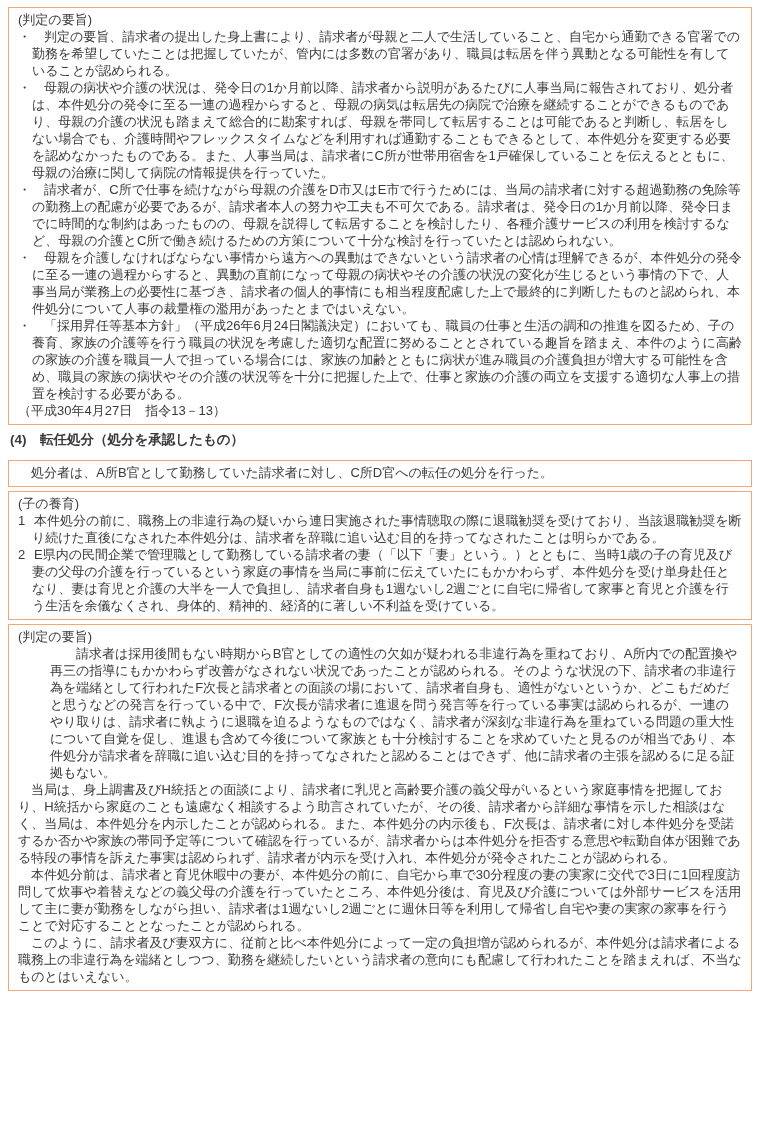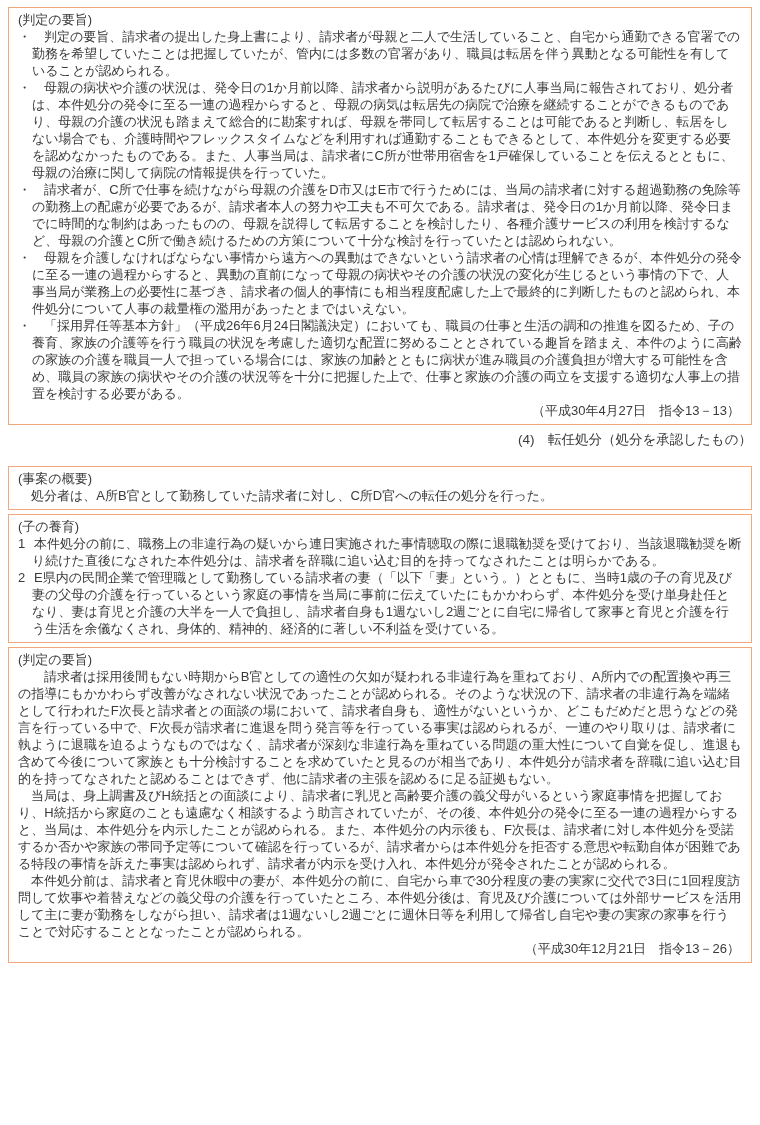--- a/index.html
+++ b/index.html
@@ -37,32 +37,30 @@
   }
   .hang .marker{
     display:inline-block;
     width:26px;
     margin-left:-14px;
   }
   .hang .marker.num{
     width:16px;
   }
   .ind1{text-indent:13px;}
-  .ind2{text-indent:26px;}
+  .ind2{text-indent:26px;margin-left:32px;}
   .date-line{
-    text-align:right;
     padding-right:2px;
     line-height:17px;
   }
   .sec4-heading{
-    margin:6px 0 18px 2px;
+    margin:6px 0 12px 2px;
     font-size:13.5px;
-    font-weight:normal;
+    font-weight:bold;
     line-height:17px;
-    text-align:right;
   }
   .box + .box{margin-top:4px;}
   .sub-title{line-height:17px;}
 </style>
 </head>
 <body>
 
 <div class="page">
 
   <section class="box">
@@ -71,34 +69,33 @@
     <p class="hang"><span class="marker">・</span><span>母親の病状や介護の状況は、発令日の1か月前以降、請求者から説明があるたびに人事当局に報告されており、処分者は、本件処分の発令に至る一連の過程からすると、母親の病気は転居先の病院で治療を継続することができるものであり、母親の介護の状況も踏まえて総合的に勘案すれば、母親を帯同して転居することは可能であると判断し、転居をしない場合でも、介護時間やフレックスタイムなどを利用すれば通勤することもできるとして、本件処分を変更する必要を認めなかったものである。また、人事当局は、請求者にC所が世帯用宿舎を1戸確保していることを伝えるとともに、母親の治療に関して病院の情報提供を行っていた。</span></p>
     <p class="hang"><span class="marker">・</span><span>請求者が、C所で仕事を続けながら母親の介護をD市又はE市で行うためには、当局の請求者に対する超過勤務の免除等の勤務上の配慮が必要であるが、請求者本人の努力や工夫も不可欠である。請求者は、発令日の1か月前以降、発令日までに時間的な制約はあったものの、母親を説得して転居することを検討したり、各種介護サービスの利用を検討するなど、母親の介護とC所で働き続けるための方策について十分な検討を行っていたとは認められない。</span></p>
     <p class="hang"><span class="marker">・</span><span>母親を介護しなければならない事情から遠方への異動はできないという請求者の心情は理解できるが、本件処分の発令に至る一連の過程からすると、異動の直前になって母親の病状やその介護の状況の変化が生じるという事情の下で、人事当局が業務上の必要性に基づき、請求者の個人的事情にも相当程度配慮した上で最終的に判断したものと認められ、本件処分について人事の裁量権の濫用があったとまではいえない。</span></p>
     <p class="hang"><span class="marker">・</span><span>「採用昇任等基本方針」（平成26年6月24日閣議決定）においても、職員の仕事と生活の調和の推進を図るため、子の養育、家族の介護等を行う職員の状況を考慮した適切な配置に努めることとされている趣旨を踏まえ、本件のように高齢の家族の介護を職員一人で担っている場合には、家族の加齢とともに病状が進み職員の介護負担が増大する可能性を含め、職員の家族の病状やその介護の状況等を十分に把握した上で、仕事と家族の介護の両立を支援する適切な人事上の措置を検討する必要がある。</span></p>
     <div class="date-line">（平成30年4月27日　指令13－13）</div>
   </section>
 
   <h2 class="sec4-heading">(4)　転任処分（処分を承認したもの）</h2>
 
   <section class="box">
-    <div class="box-heading">(事案の概要)</div>
     <p class="ind1">処分者は、A所B官として勤務していた請求者に対し、C所D官への転任の処分を行った。</p>
   </section>
 
   <section class="box">
     <div class="box-heading">(子の養育)</div>
     <p class="hang"><span class="marker num">1</span><span>本件処分の前に、職務上の非違行為の疑いから連日実施された事情聴取の際に退職勧奨を受けており、当該退職勧奨を断り続けた直後になされた本件処分は、請求者を辞職に追い込む目的を持ってなされたことは明らかである。</span></p>
     <p class="hang"><span class="marker num">2</span><span>E県内の民間企業で管理職として勤務している請求者の妻（「以下「妻」という。）とともに、当時1歳の子の育児及び妻の父母の介護を行っているという家庭の事情を当局に事前に伝えていたにもかかわらず、本件処分を受け単身赴任となり、妻は育児と介護の大半を一人で負担し、請求者自身も1週ないし2週ごとに自宅に帰省して家事と育児と介護を行う生活を余儀なくされ、身体的、精神的、経済的に著しい不利益を受けている。</span></p>
   </section>
 
   <section class="box">
     <div class="box-heading">(判定の要旨)</div>
 
     <p class="ind2">請求者は採用後間もない時期からB官としての適性の欠如が疑われる非違行為を重ねており、A所内での配置換や再三の指導にもかかわらず改善がなされない状況であったことが認められる。そのような状況の下、請求者の非違行為を端緒として行われたF次長と請求者との面談の場において、請求者自身も、適性がないというか、どこもだめだと思うなどの発言を行っている中で、F次長が請求者に進退を問う発言等を行っている事実は認められるが、一連のやり取りは、請求者に執ように退職を迫るようなものではなく、請求者が深刻な非違行為を重ねている問題の重大性について自覚を促し、進退も含めて今後について家族とも十分検討することを求めていたと見るのが相当であり、本件処分が請求者を辞職に追い込む目的を持ってなされたと認めることはできず、他に請求者の主張を認めるに足る証拠もない。</p>
 
-    <p class="ind1">当局は、身上調書及びH統括との面談により、請求者に乳児と高齢要介護の義父母がいるという家庭事情を把握しており、H統括から家庭のことも遠慮なく相談するよう助言されていたが、その後、本件処分の発令に至る一連の過程からすると、当局は、本件処分を内示したことが認められる。また、本件処分の内示後も、F次長は、請求者に対し本件処分を受諾するか否かや家族の帯同予定等について確認を行っているが、請求者からは本件処分を拒否する意思や転勤自体が困難である特段の事情を訴えた事実は認められず、請求者が内示を受け入れ、本件処分が発令されたことが認められる。</p>
+    <p class="ind1">当局は、身上調書及びH統括との面談により、請求者に乳児と高齢要介護の義父母がいるという家庭事情を把握しており、H統括から家庭のことも遠慮なく相談するよう助言されていたが、その後、請求者から詳細な事情を示した相談はなく、当局は、本件処分を内示したことが認められる。また、本件処分の内示後も、F次長は、請求者に対し本件処分を受諾するか否かや家族の帯同予定等について確認を行っているが、請求者からは本件処分を拒否する意思や転勤自体が困難である特段の事情を訴えた事実は認められず、請求者が内示を受け入れ、本件処分が発令されたことが認められる。</p>
     <p class="ind1">本件処分前は、請求者と育児休暇中の妻が、本件処分の前に、自宅から車で30分程度の妻の実家に交代で3日に1回程度訪問して炊事や着替えなどの義父母の介護を行っていたところ、本件処分後は、育児及び介護については外部サービスを活用して主に妻が勤務をしながら担い、請求者は1週ないし2週ごとに週休日等を利用して帰省し自宅や妻の実家の家事を行うことで対応することとなったことが認められる。</p>
+    <p class="ind1">このように、請求者及び妻双方に、従前と比べ本件処分によって一定の負担増が認められるが、本件処分は請求者による職務上の非違行為を端緒としつつ、勤務を継続したいという請求者の意向にも配慮して行われたことを踏まえれば、不当なものとはいえない。</p>
 
-    <div class="date-line">（平成30年12月21日　指令13－26）</div>
   </section>
 
 </div>
 
 </body></html>

